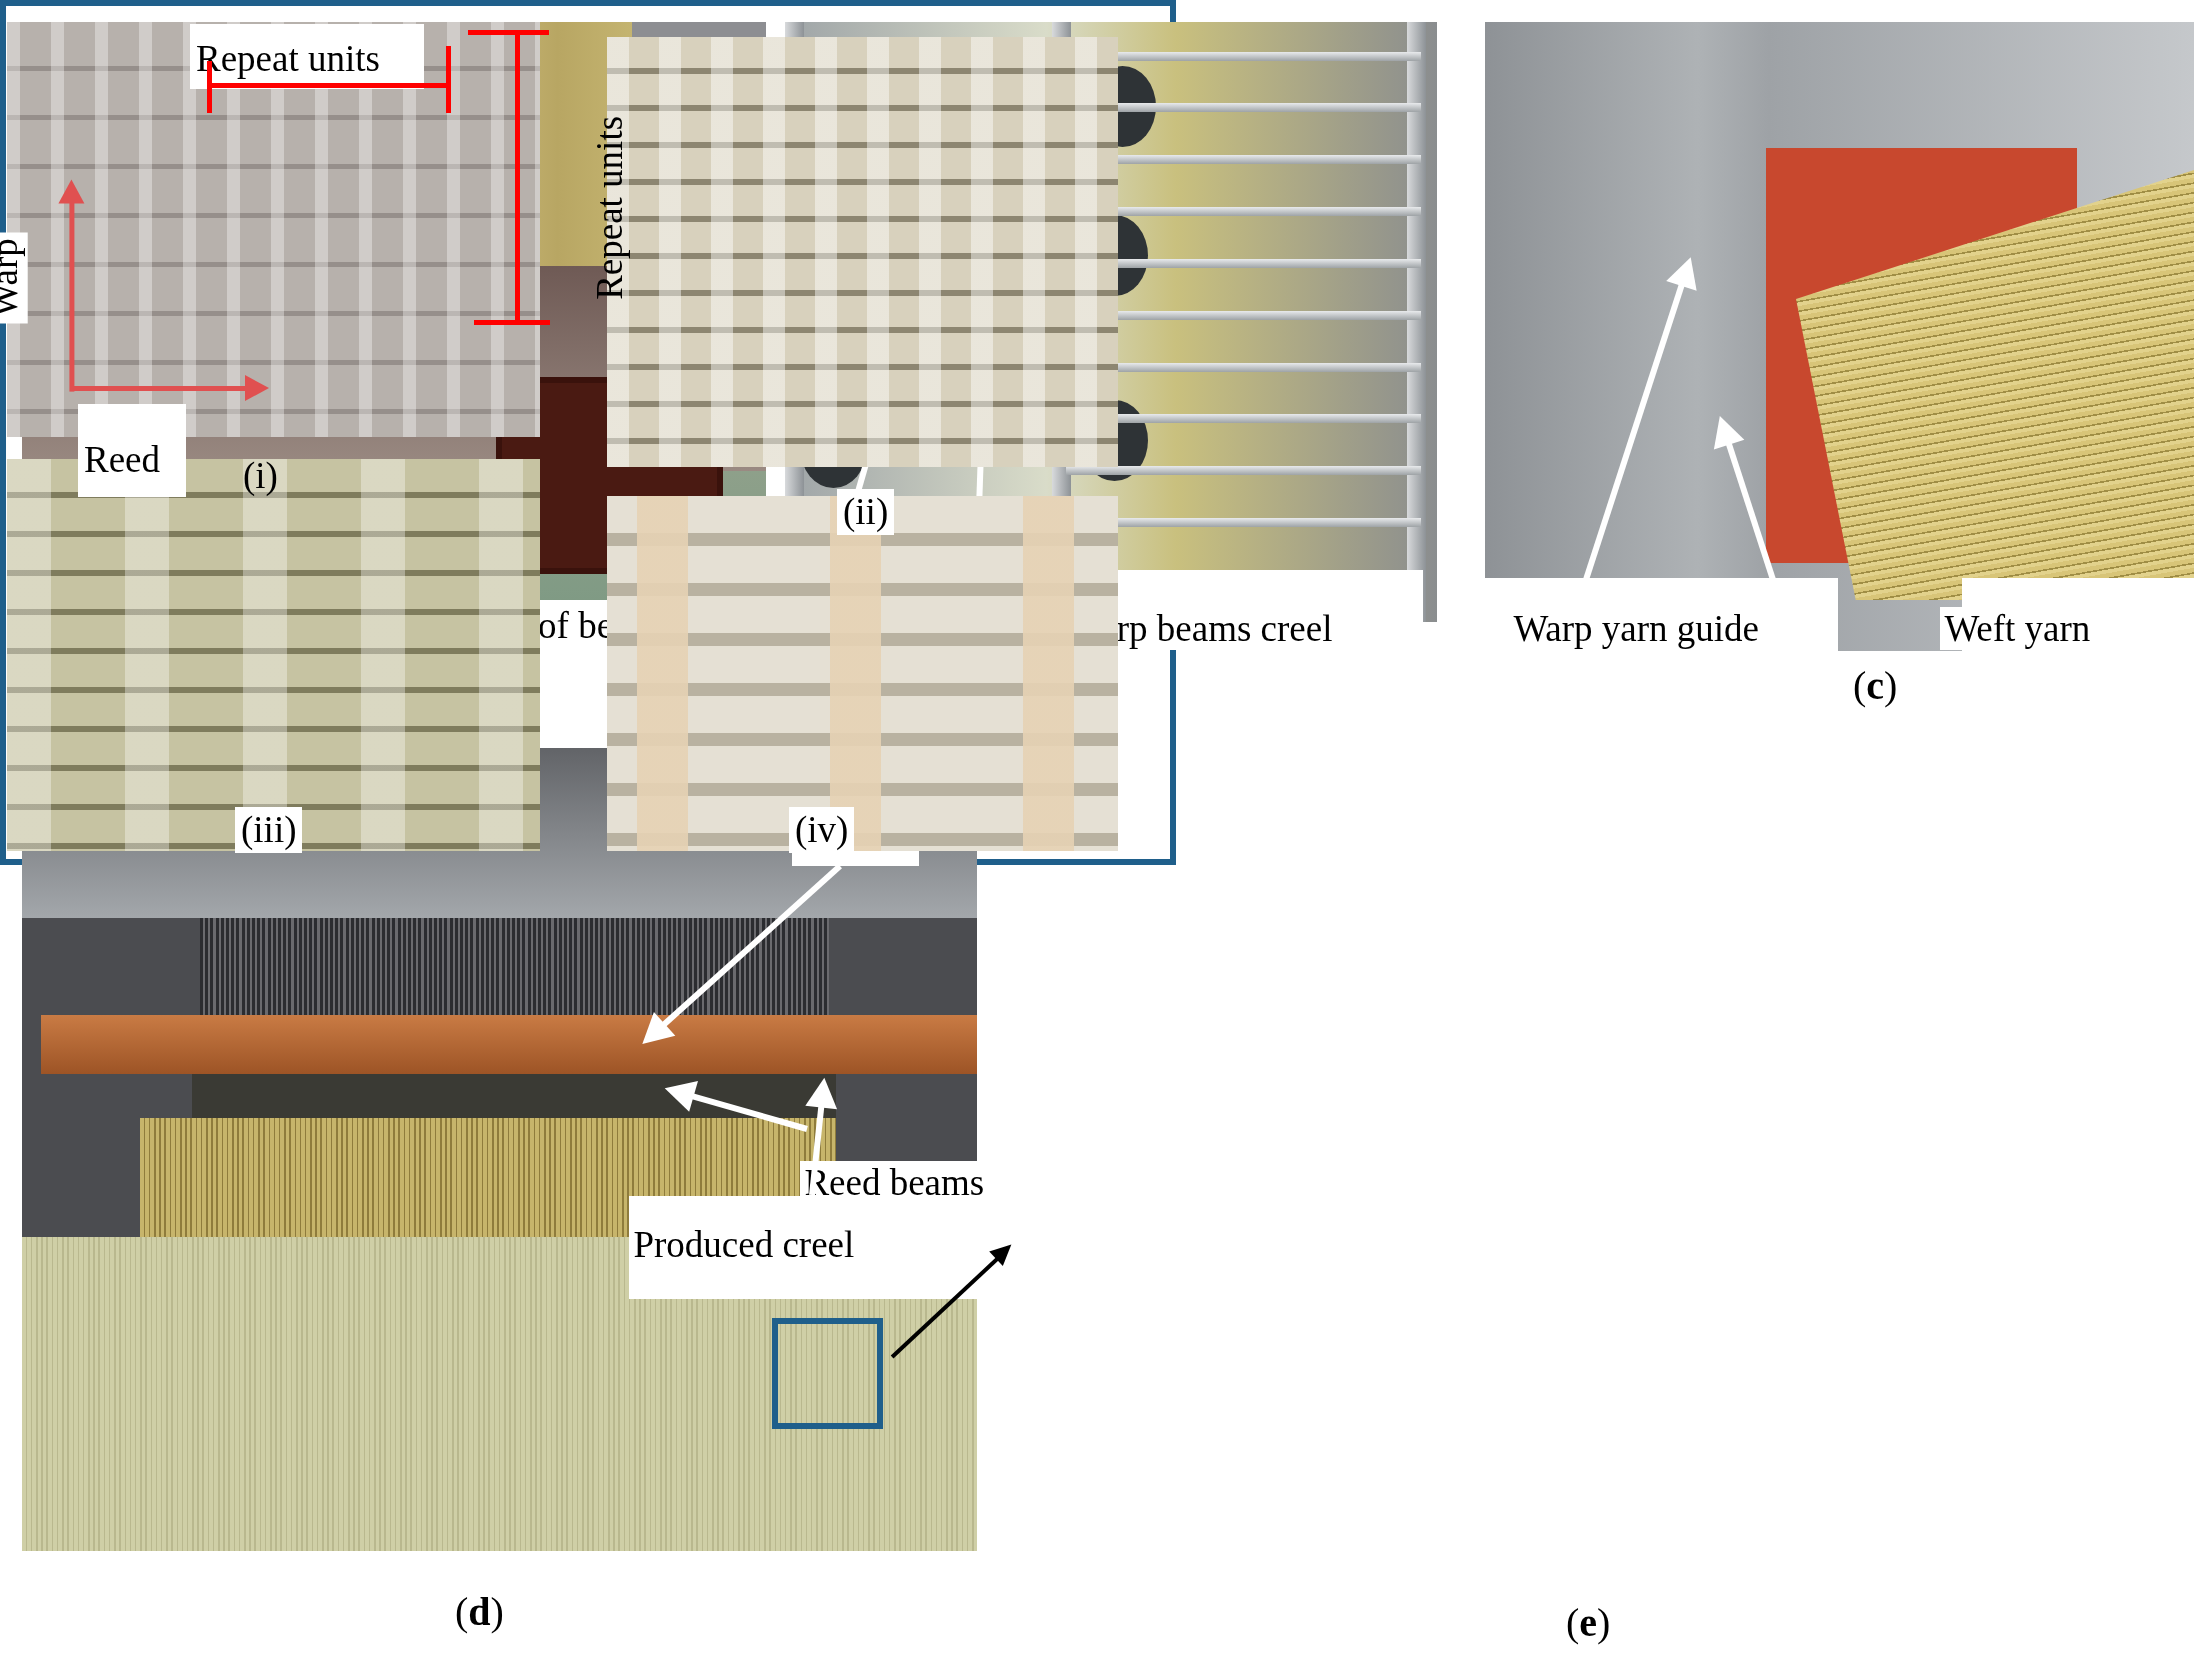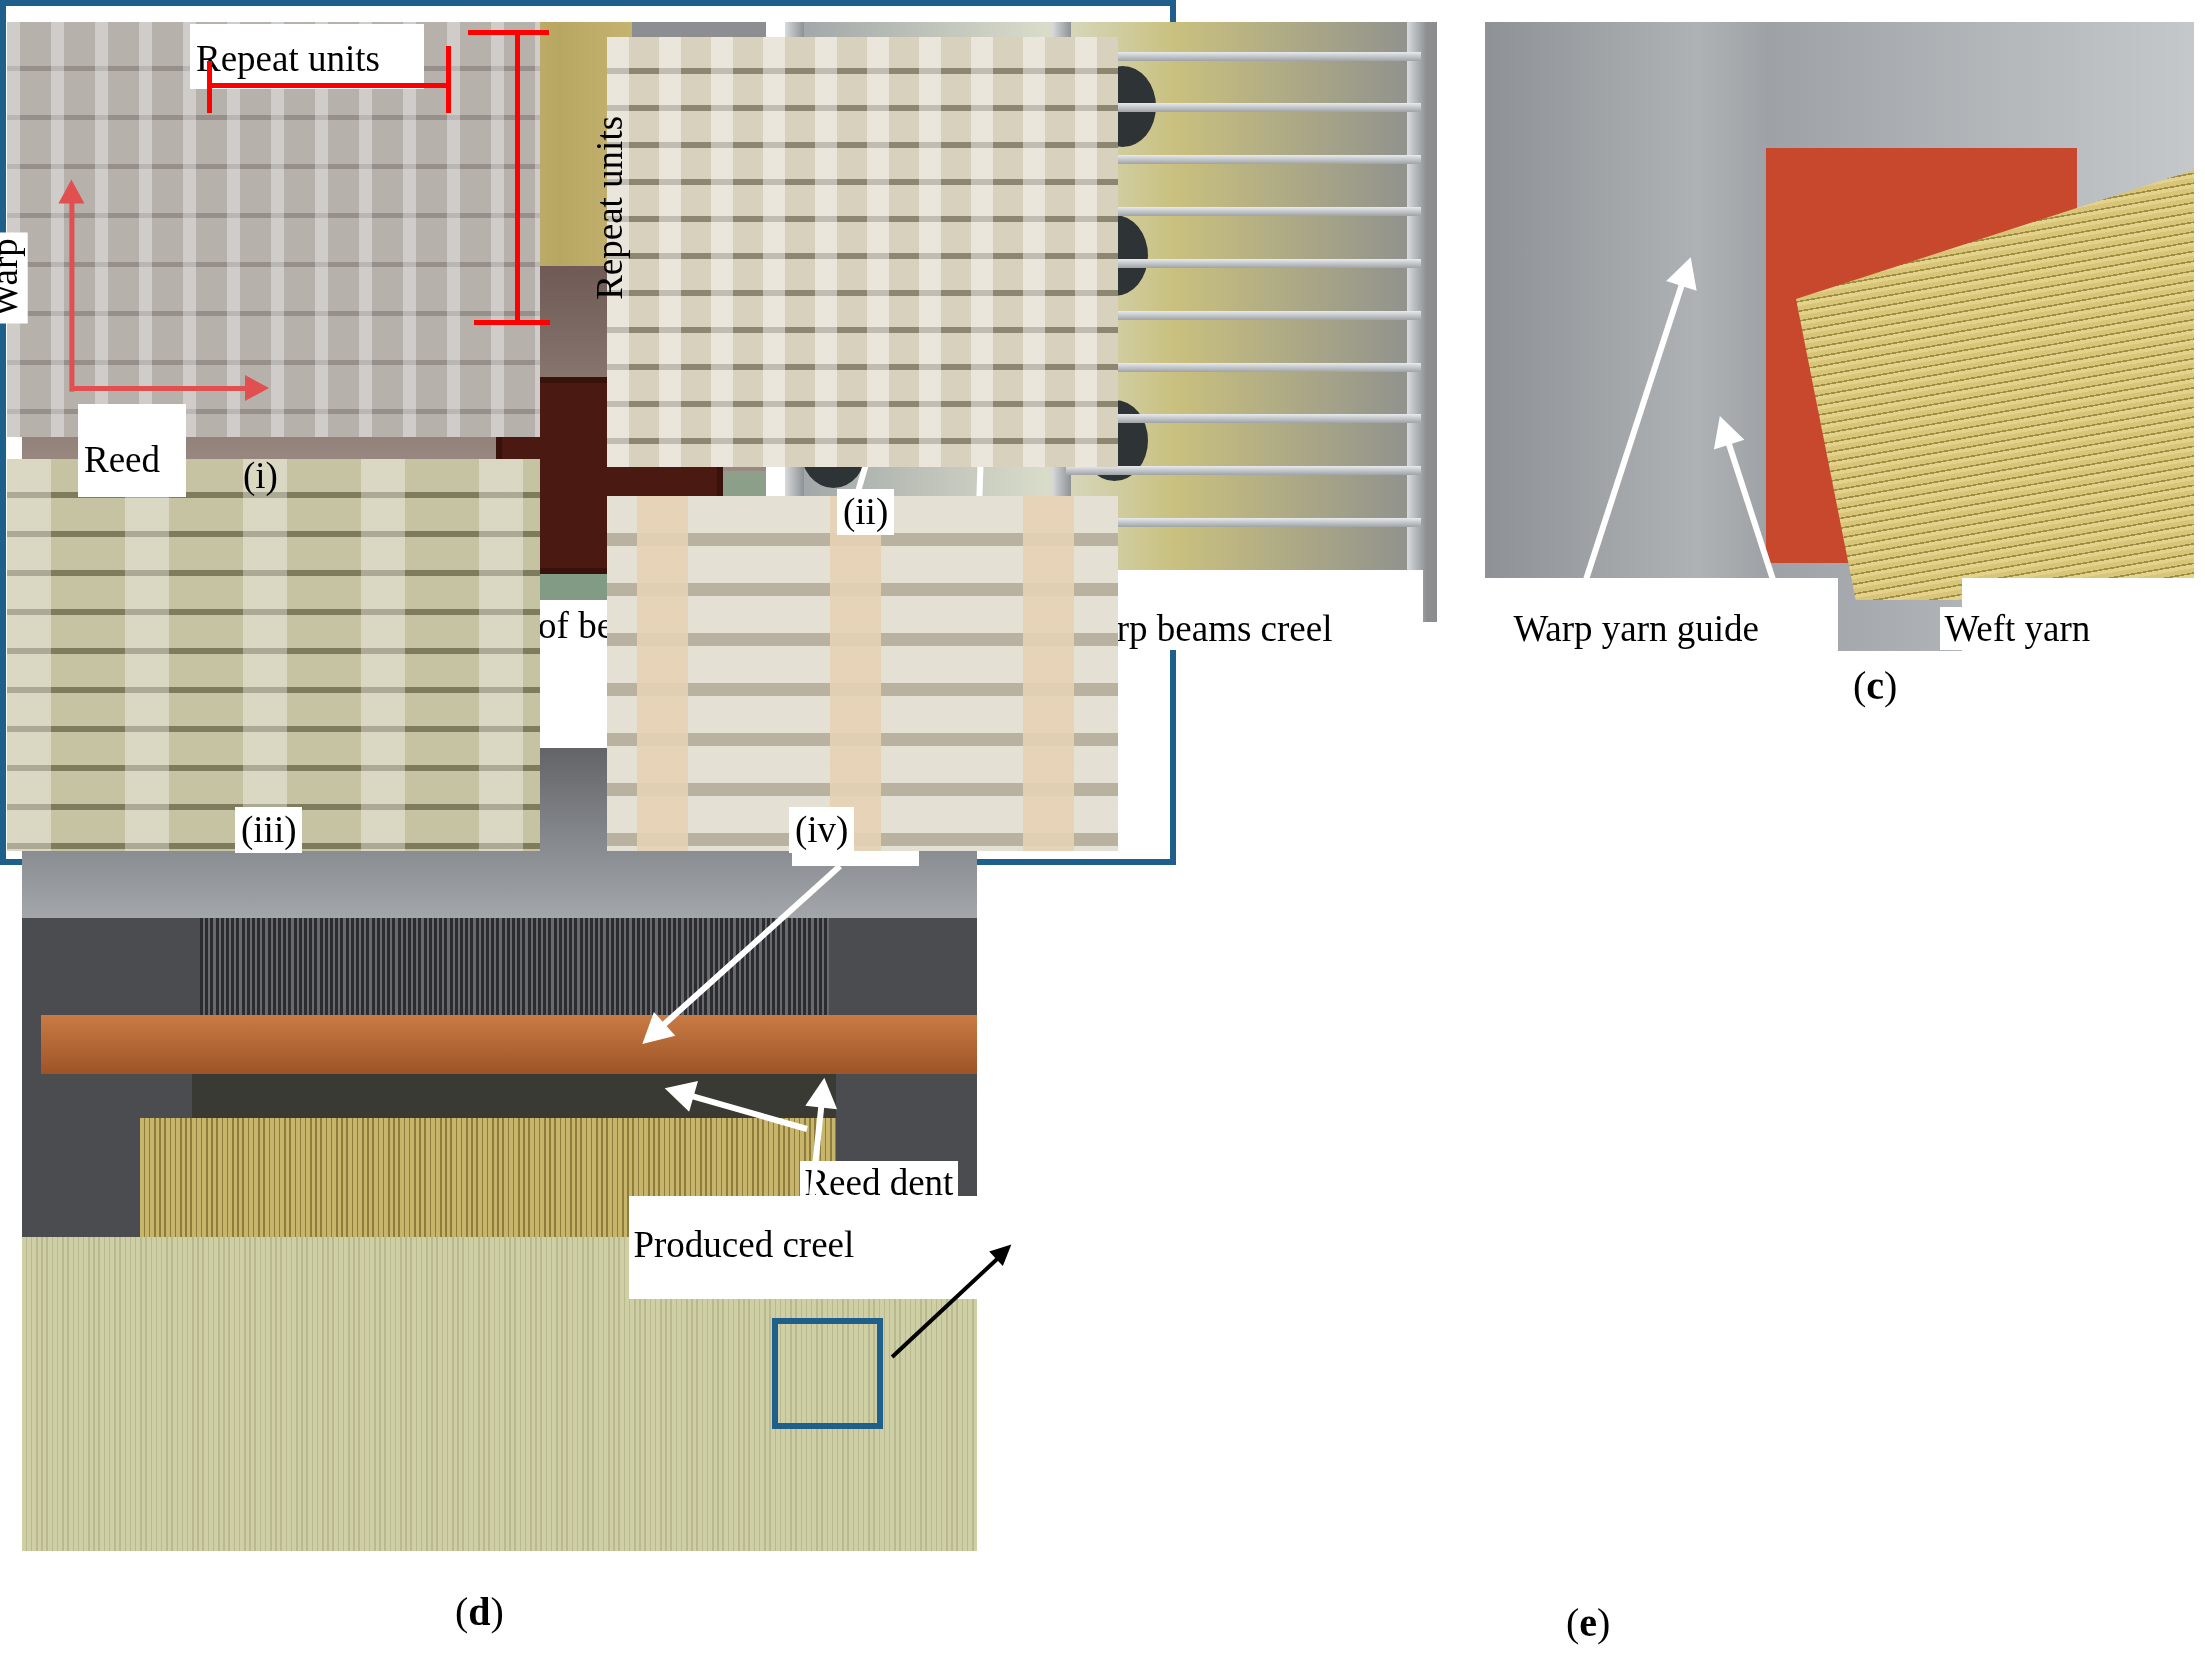--- a/index.html
+++ b/index.html
@@ -136,21 +136,21 @@
   <div class="heddles"></div>
   <div class="bar"></div>
   <div class="dent"></div>
   <div class="warp"></div>
   <div class="fabric"></div>
   <div class="sq"></div>
 </div>
 <div class="lbl" style="left:792px;top:763px;width:118px;height:78px;padding-top:22px;">Reed</div>
 <div class="arrow" style="left:840px;top:863px;width:244px;transform:rotate(138deg);"></div>
 <div class="arrow" style="left:807px;top:1126px;width:126px;transform:rotate(-164deg);"></div>
-<div class="lbl" style="left:800px;top:1161px;">Reed dent</div>
+<div class="lbl" style="left:800px;top:1161px;">Reed beams</div>
 <div class="arrow" style="left:812px;top:1192px;width:96px;transform:rotate(-84deg);"></div>
 <div class="lbl" style="left:629px;top:1196px;width:348px;height:70px;padding-top:30px;">Produced creel</div>
 <div class="arrow black" style="left:892px;top:1355px;width:148px;transform:rotate(-43deg);"></div>
 <div class="cap" style="left:455px;top:1592px;">(<b>d</b>)</div>
 
 <div id="pe">
   <div id="ti" class="tex"></div>
   <div id="tii" class="tex"></div>
   <div id="tiii" class="tex"></div>
   <div id="tiv" class="tex"></div>

